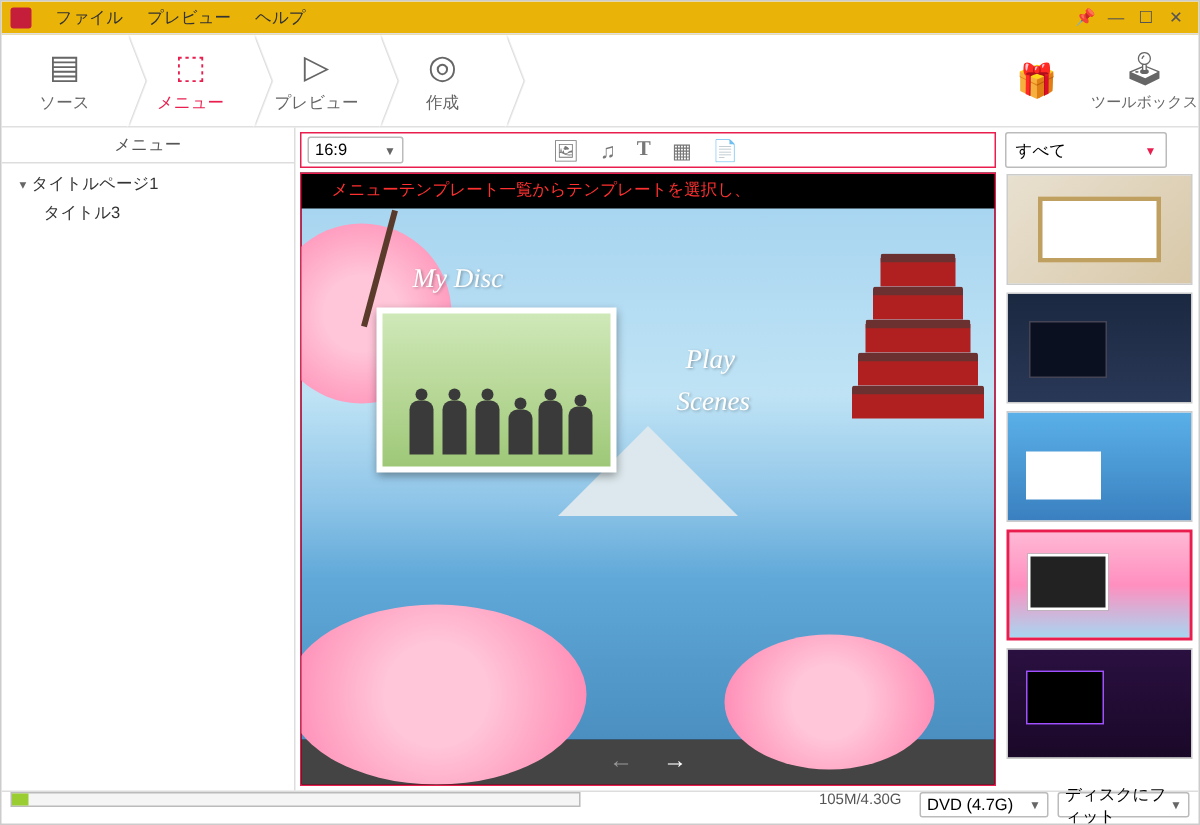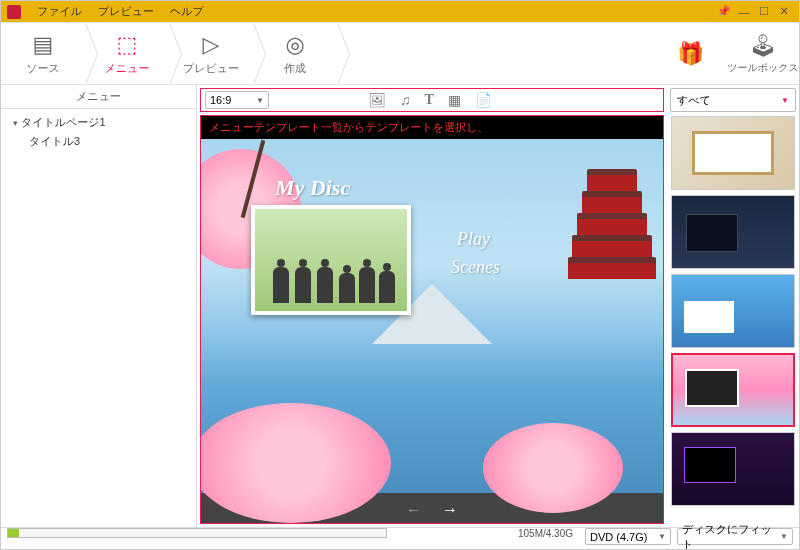--- a/index.html
+++ b/index.html
@@ -27,66 +27,66 @@
 .tree .node{padding:2px 0;cursor:default}
 .tree .main{color:#1a5fb4}
 .tree .c1{padding-left:6px}
 .tree .c2{padding-left:22px}
 .tw{width:8px;display:inline-block;color:#666;font-size:9px}
 .center{flex:1;display:flex;flex-direction:column;min-width:0}
 .toolbar{height:24px;border:1px solid #e91e4f;margin:3px 3px 0 3px;display:flex;align-items:center;padding:0 4px;gap:14px}
 .ratio-sel{border:1px solid #bbb;height:18px;width:64px;padding:0 4px;display:flex;align-items:center;justify-content:space-between;font-size:10px;cursor:default;border-radius:2px}
 .tico{color:#777;font-size:14px;cursor:default}
 .preview-wrap{flex:1;margin:3px;border:1px solid #e91e4f;background:#000;position:relative;display:flex;flex-direction:column;overflow:hidden}
-.instr{color:#ff3030;font-size:12px;padding:4px 8px;line-height:1.4;background:#000}
+.instr{color:#ff3030;font-size:12px;padding:4px 20px;line-height:1.4;background:#000}
 .scene{flex:1;position:relative;background:linear-gradient(#a8d5f0 0%,#bfe3f5 35%,#8fc5e8 55%,#5fa8d8 70%,#4a8fc0 100%)}
 .mtn{position:absolute;left:50%;bottom:42%;width:120px;height:70px;transform:translateX(-50%)}
 .mtn::before{content:"";position:absolute;left:0;bottom:0;border-left:60px solid transparent;border-right:60px solid transparent;border-bottom:60px solid #dce8ed}
 .pagoda{position:absolute;right:6px;top:30px;width:90px}
 .pg{height:22px;margin:0 auto;background:#b02020;border-top:6px solid #6b3030;border-radius:2px 2px 0 0}
 .pg:nth-child(1){width:50px}.pg:nth-child(2){width:60px}.pg:nth-child(3){width:70px}.pg:nth-child(4){width:80px}.pg:nth-child(5){width:88px}
 .bl{position:absolute;border-radius:50%;background:radial-gradient(circle,#ffc5d8 30%,#ff9ec0 70%,#ff7faf 100%)}
 .bl1{left:-20px;top:10px;width:120px;height:120px}
 .bl2{left:-10px;bottom:-30px;width:200px;height:120px}
 .bl3{right:40px;bottom:-20px;width:140px;height:90px}
 .branch{position:absolute;left:50px;top:0;width:4px;height:80px;background:#5a3a2a;transform:rotate(15deg)}
 .thumb{position:absolute;left:50px;top:66px;width:160px;height:110px;background:#fff;padding:4px;box-shadow:0 2px 6px rgba(0,0,0,.4)}
 .thumb-inner{width:100%;height:100%;background:linear-gradient(#cfe8b8,#b8d898 50%,#9ec878);position:relative;overflow:hidden}
 .person{position:absolute;bottom:8px;width:16px;height:36px;background:#3a3a3a;border-radius:6px 6px 0 0}
 .person::before{content:"";position:absolute;top:-8px;left:4px;width:8px;height:8px;background:#3a3a3a;border-radius:50%}
 .p1{left:18px}.p2{left:40px}.p3{left:62px}.p4{left:84px;height:30px}.p5{left:104px}.p6{left:124px;height:32px}
-.disc-title{position:absolute;left:74px;top:36px;color:#fff;font-style:italic;font-family:cursive;font-size:22px;font-weight:bold;text-shadow:1px 1px 2px rgba(0,0,0,.3)}
+.disc-title{position:absolute;left:74px;top:36px;color:#fff;font-style:italic;font-family:cursive;font-size:18px;font-weight:normal;text-shadow:1px 1px 2px rgba(0,0,0,.3)}
 .play-lbl{position:absolute;left:256px;top:90px;color:#fff;font-style:italic;font-family:cursive;font-size:18px;text-shadow:1px 1px 2px rgba(0,0,0,.3)}
 .scenes-lbl{position:absolute;left:250px;top:118px;color:#fff;font-style:italic;font-family:cursive;font-size:18px;text-shadow:1px 1px 2px rgba(0,0,0,.3)}
 .nav-bar{height:30px;background:#444;display:flex;align-items:center;justify-content:center;gap:20px}
 .nav-arrow{color:#999;font-size:16px;cursor:default}
 .nav-arrow.on{color:#fff}
 .tpl-panel{width:132px;display:flex;flex-direction:column}
-.tpl-filter{height:24px;margin:3px 3px 0 3px;border:1px solid #bbb;display:flex;align-items:center;justify-content:space-between;padding:0 6px;font-size:10px;cursor:default;border-radius:2px}
+.tpl-filter{height:24px;margin:3px 21px 0 3px;border:1px solid #bbb;display:flex;align-items:center;justify-content:space-between;padding:0 6px;font-size:10px;cursor:default;border-radius:2px}
 .tpl-filter .dd{color:#e91e4f}
 .tpl-list{flex:1;overflow:hidden;padding:4px;display:flex;flex-direction:column;gap:5px}
 .tpl{height:74px;border:1px solid #ccc;background:#888;cursor:default;position:relative;overflow:hidden}
 .tpl.sel{border:2px solid #e91e4f}
 .tpl1{background:linear-gradient(135deg,#e8e0d0,#d8c8a8)}
 .tpl1::after{content:"";position:absolute;inset:14px 20px;background:#fff;border:3px solid #c0a060}
 .tpl2{background:linear-gradient(#1a2840,#2a3858)}
 .tpl2::after{content:"";position:absolute;top:18px;left:14px;width:50px;height:36px;background:#0a1020;border:1px solid #445}
 .tpl3{background:linear-gradient(#5ab0e8,#3a80c0)}
 .tpl3::after{content:"";position:absolute;top:26px;left:12px;width:50px;height:32px;background:#fff}
 .tpl4{background:linear-gradient(#ffb8d5,#ff8fbf 50%,#a8d5f0)}
 .tpl4::after{content:"";position:absolute;top:14px;left:12px;width:50px;height:34px;background:#222;border:2px solid #fff}
 .tpl5{background:linear-gradient(#2a1040,#1a0828)}
 .tpl5::after{content:"";position:absolute;top:14px;left:12px;width:50px;height:34px;background:#000;border:1px solid #a050ff}
 .statusbar{height:22px;border-top:1px solid #ddd;display:flex;align-items:flex-start;padding:0 6px;gap:6px}
 .progress{flex:0 0 380px;height:10px;border:1px solid #bbb;background:#f5f5f5;position:relative}
 .progress-fill{position:absolute;left:0;top:0;bottom:0;width:3%;background:#9acd32}
 .status-spacer{flex:1}
 .stat-txt{color:#555;font-size:10px;margin-right:6px}
 .stat-sel{border:1px solid #bbb;height:17px;padding:0 4px;display:flex;align-items:center;justify-content:space-between;font-size:10px;cursor:default;border-radius:2px}
-.stat-sel.a{width:86px}.stat-sel.b{width:116px}
+.stat-sel.a{width:86px}.stat-sel.b{width:88px}
 .caret{font-size:8px;color:#666}
 </style>
 </head>
 <body>
 
 <div class="titlebar">
   <div class="app-icon"></div>
   <div class="menu-item">ファイル</div>
   <div class="menu-item">プレビュー</div>
   <div class="menu-item">ヘルプ</div>

